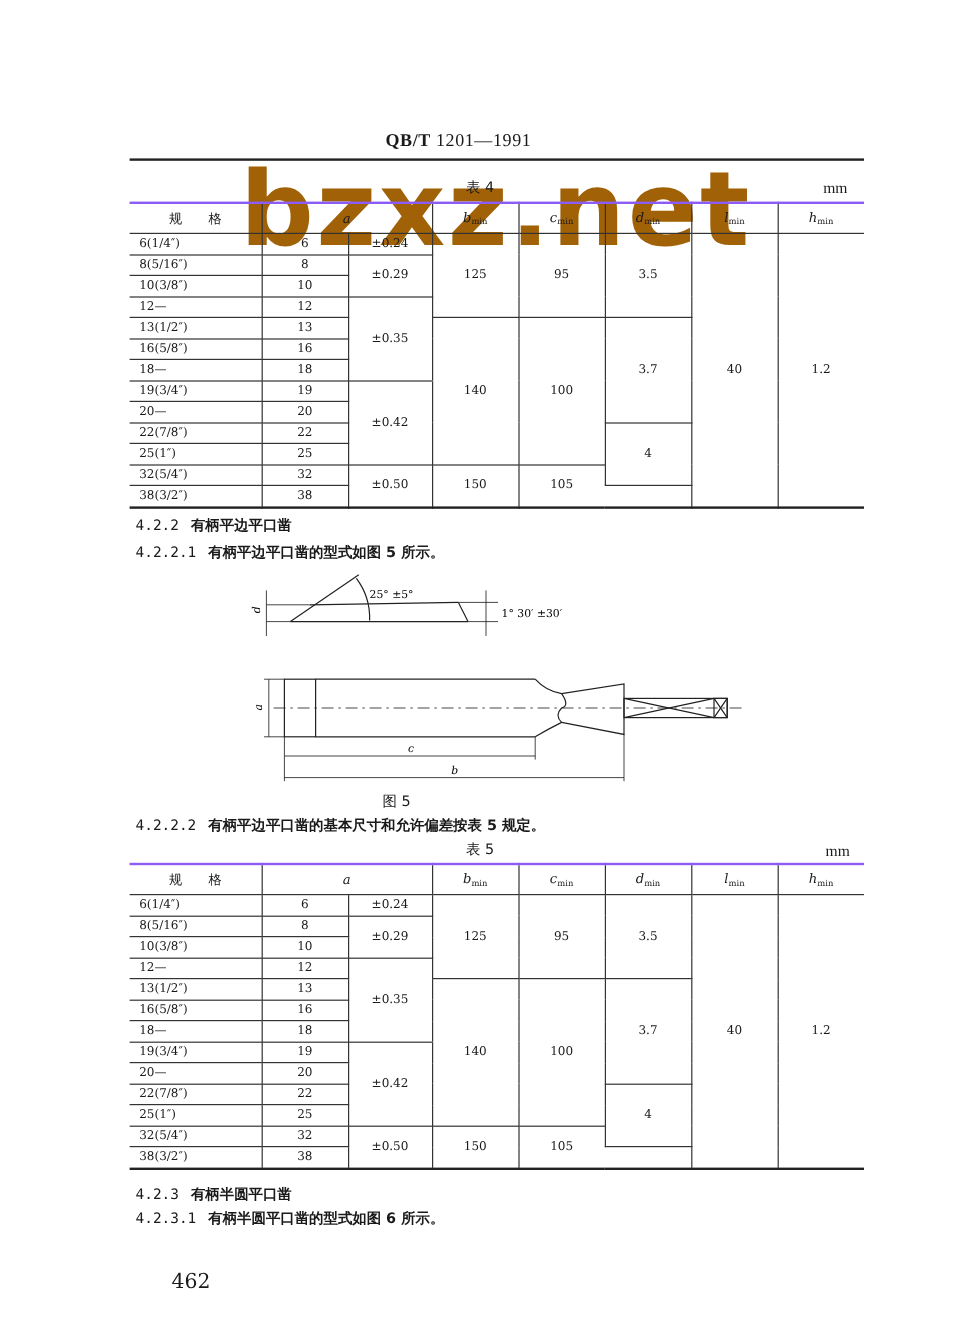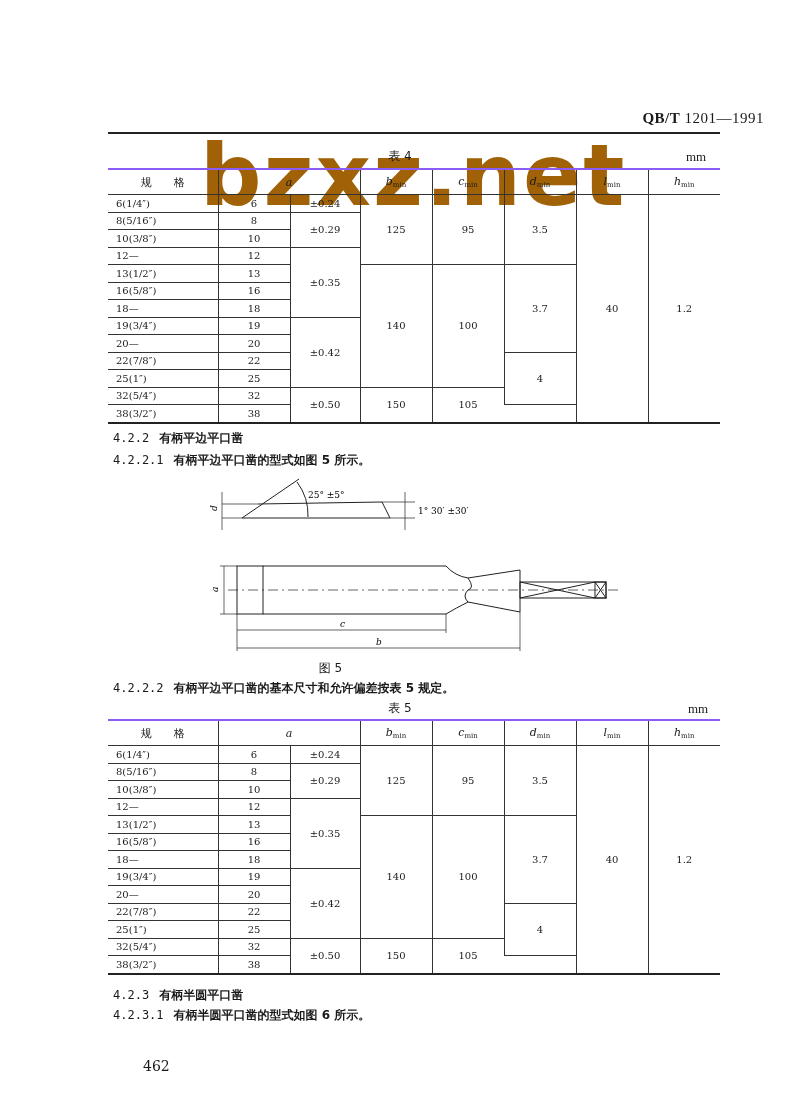--- a/index.html
+++ b/index.html
@@ -1,40 +1,40 @@
 <!DOCTYPE html>
 <html><head>
 <meta charset="utf-8">
 <style>
   html, body { margin: 0; padding: 0; background: #ffffff; }
   body { width: 800px; height: 1103px; position: relative; overflow: hidden;
          font-family: "DejaVu Serif", "Liberation Serif", serif; color: #1a1a1a; }
   .abs { position: absolute; }
-  .doc-header { left: 0; width: 764px; top: 110px; text-align: right;
+  .doc-header { left: 0; width: 764px; top: 110px; text-align: center;
                 font-family: "Liberation Serif", serif; font-size: 15px; letter-spacing: 0.5px; }
   .doc-header b { font-weight: bold; }
   .header-rule { left: 108px; width: 612px; top: 132px; height: 0; border-top: 2px solid #222; }
   .watermark { left: 200px; top: 125px; font-family: "DejaVu Sans", sans-serif; font-weight: bold;
                font-size: 86px; color: #a16207; letter-spacing: 2px; z-index: 0; pointer-events: none; }
   .tbl-caption { font-family: "DejaVu Sans", sans-serif; font-size: 12px; }
   .tbl-unit { font-family: "Liberation Serif", serif; font-size: 13px; }
   table.spec { position: absolute; left: 108px; width: 612px; border-collapse: collapse;
                font-family: "DejaVu Serif", serif; font-size: 10px; z-index: 1; }
   table.spec td, table.spec th { border: 1px solid #333; text-align: center; padding: 0; height: 16.5px; font-weight: normal; }
   table.spec tr.head th { height: 24px; font-size: 11px; }
   table.spec { border-top: 2px solid #8b5cf6; border-bottom: 2px solid #222; }
   table.spec td.spec-name { text-align: left; padding-left: 8px; }
   table.spec tr > *:first-child { border-left: none; }
   table.spec tr > *:last-child { border-right: none; }
   .sub { font-size: 7px; vertical-align: -2px; font-style: normal; }
   .ital { font-style: italic; }
   .para { font-family: "DejaVu Sans", sans-serif; font-size: 12px; font-weight: bold; left: 113px; }
   .para .num { font-family: "DejaVu Sans Mono", monospace; font-weight: normal; margin-right: 10px; }
   .fig-caption { font-family: "DejaVu Sans", sans-serif; font-size: 12px; left: 0; width: 661px; text-align: center; }
-  .page-num { left: 143px; top: 1058px; font-family: "DejaVu Serif", serif; font-size: 14px; }
+  .page-num { left: 143px; top: 1058px; font-family: "DejaVu Serif", serif; font-size: 17px; }
 </style>
 </head>
 <body>
 
 <div class="abs doc-header">
   <b>QB/T</b>
   <span>1201—1991</span>
 </div>
 <div class="abs header-rule"></div>
 

